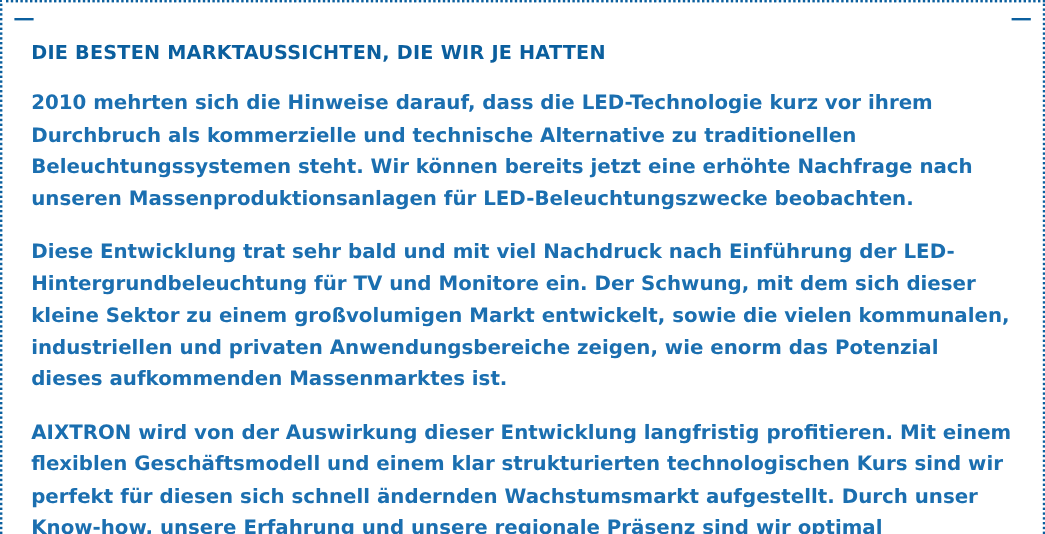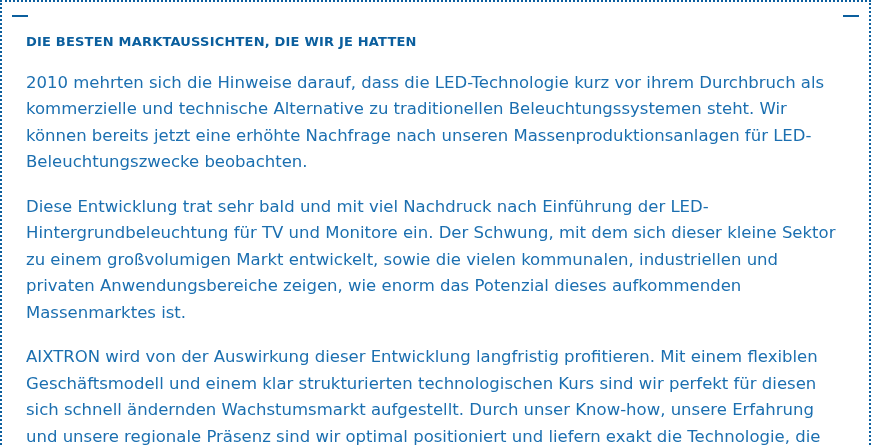--- a/index.html
+++ b/index.html
@@ -58,31 +58,31 @@
 
   .content {
     position: absolute;
     left: 26px;
     top: 34px;
     width: 818px;
   }
   .heading {
     color: #0b5f9e;
     font-weight: bold;
-    font-size: 13px;
+    font-size: 16px;
     letter-spacing: 0.2px;
     margin: 0 0 20px 0;
     line-height: 1.2;
   }
   p.para {
     color: #1b6fb0;
     font-size: 16.5px;
     line-height: 26.5px;
     margin: 0 0 18px 0;
-    font-weight: normal;
+    font-weight: bold;
   }
   p.para:last-child {
     margin-bottom: 0;
   }
 </style>
 </head>
 <body>
 
 <div class="page">
 

